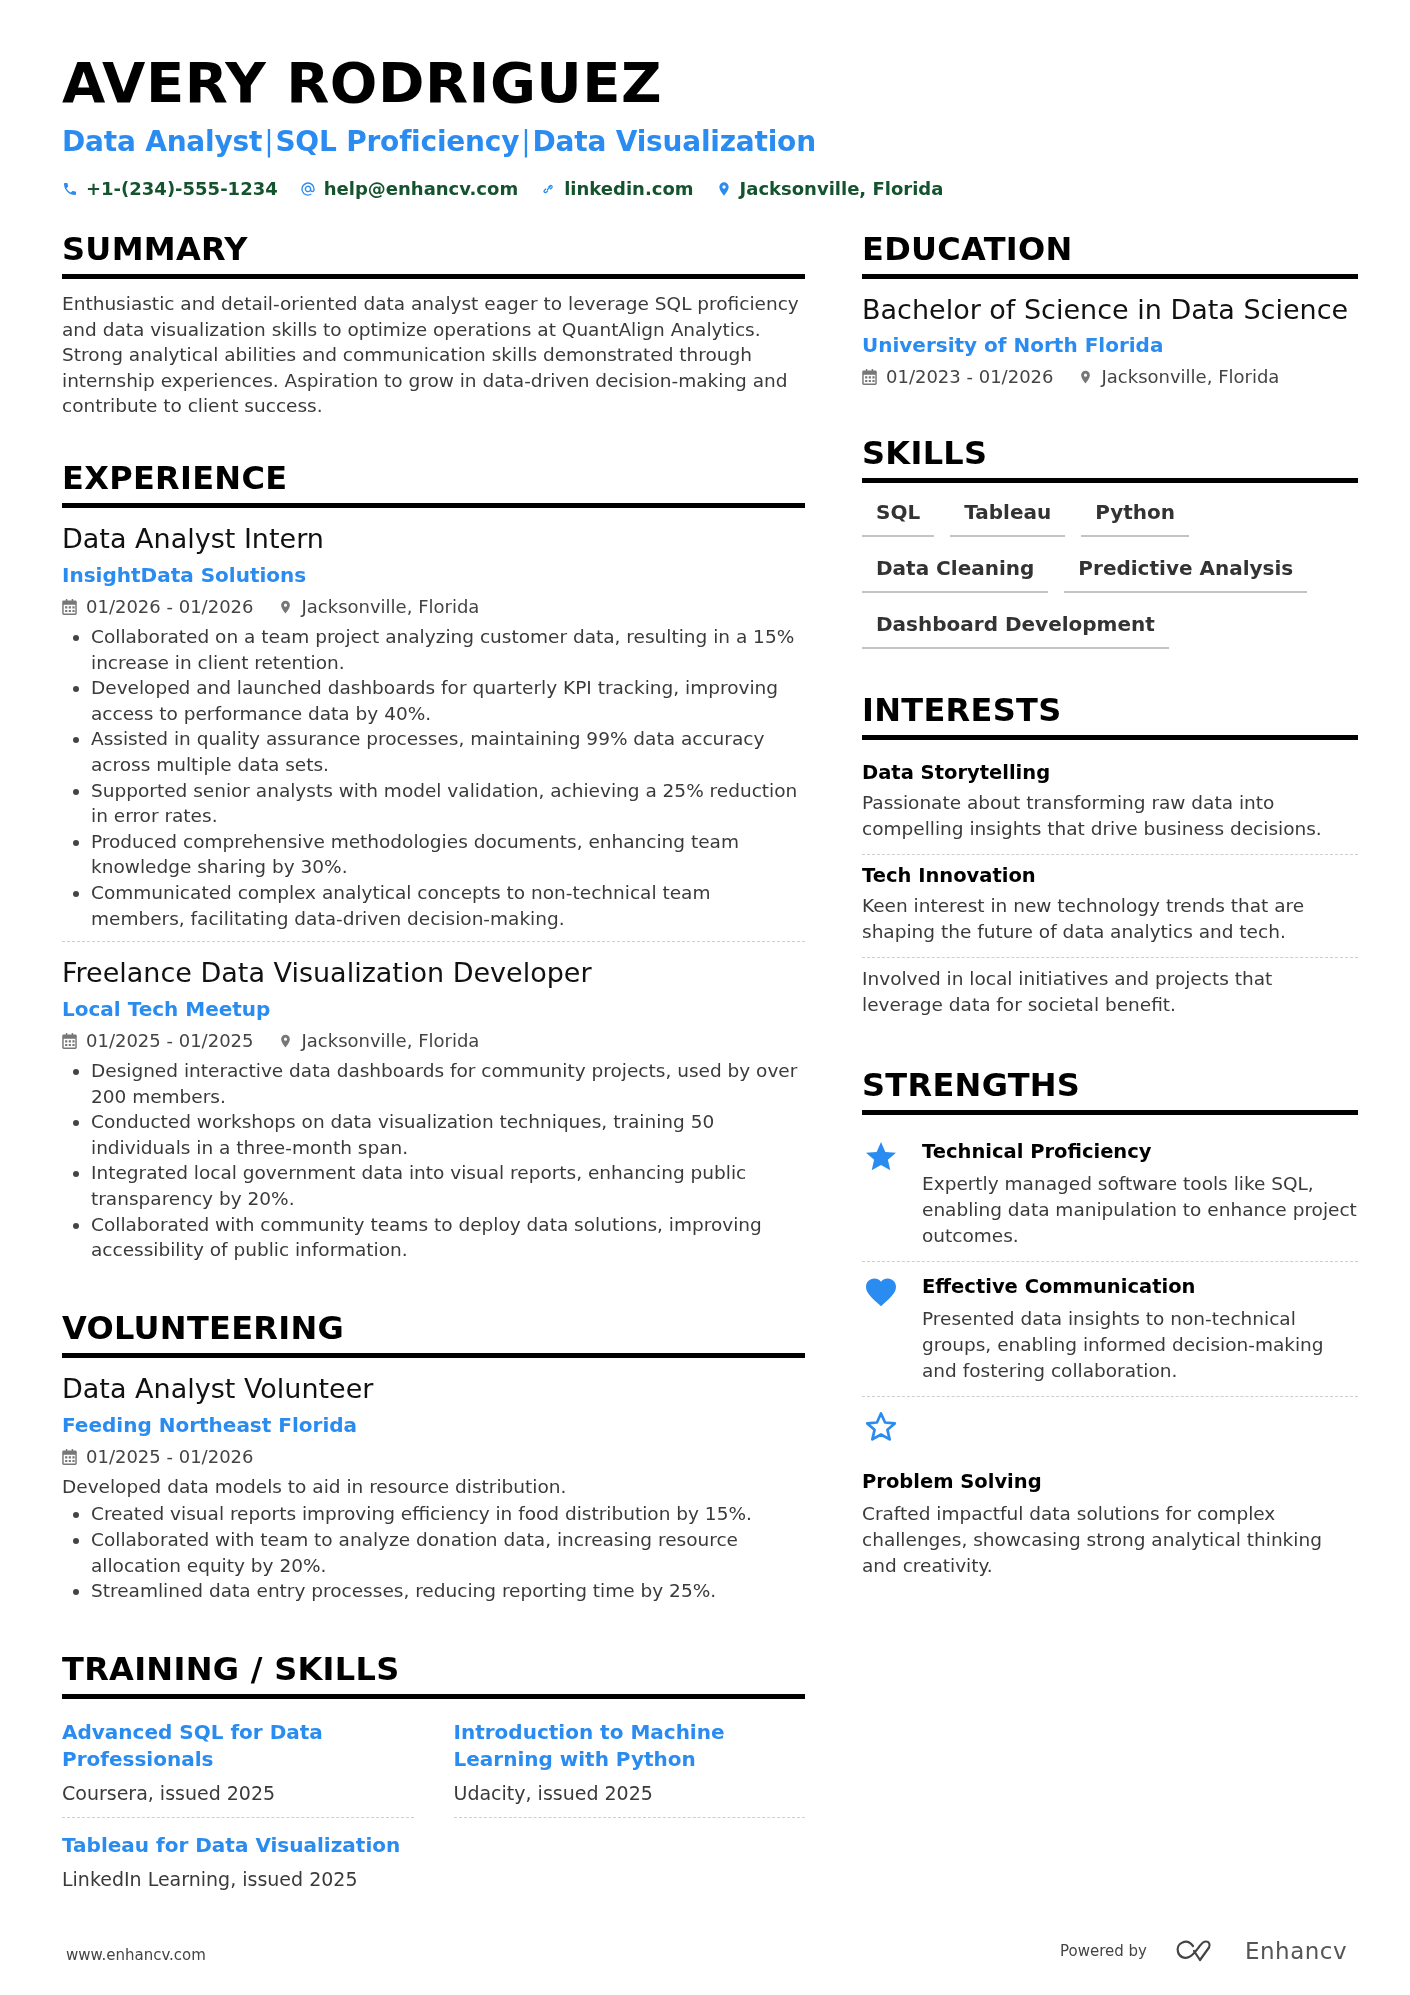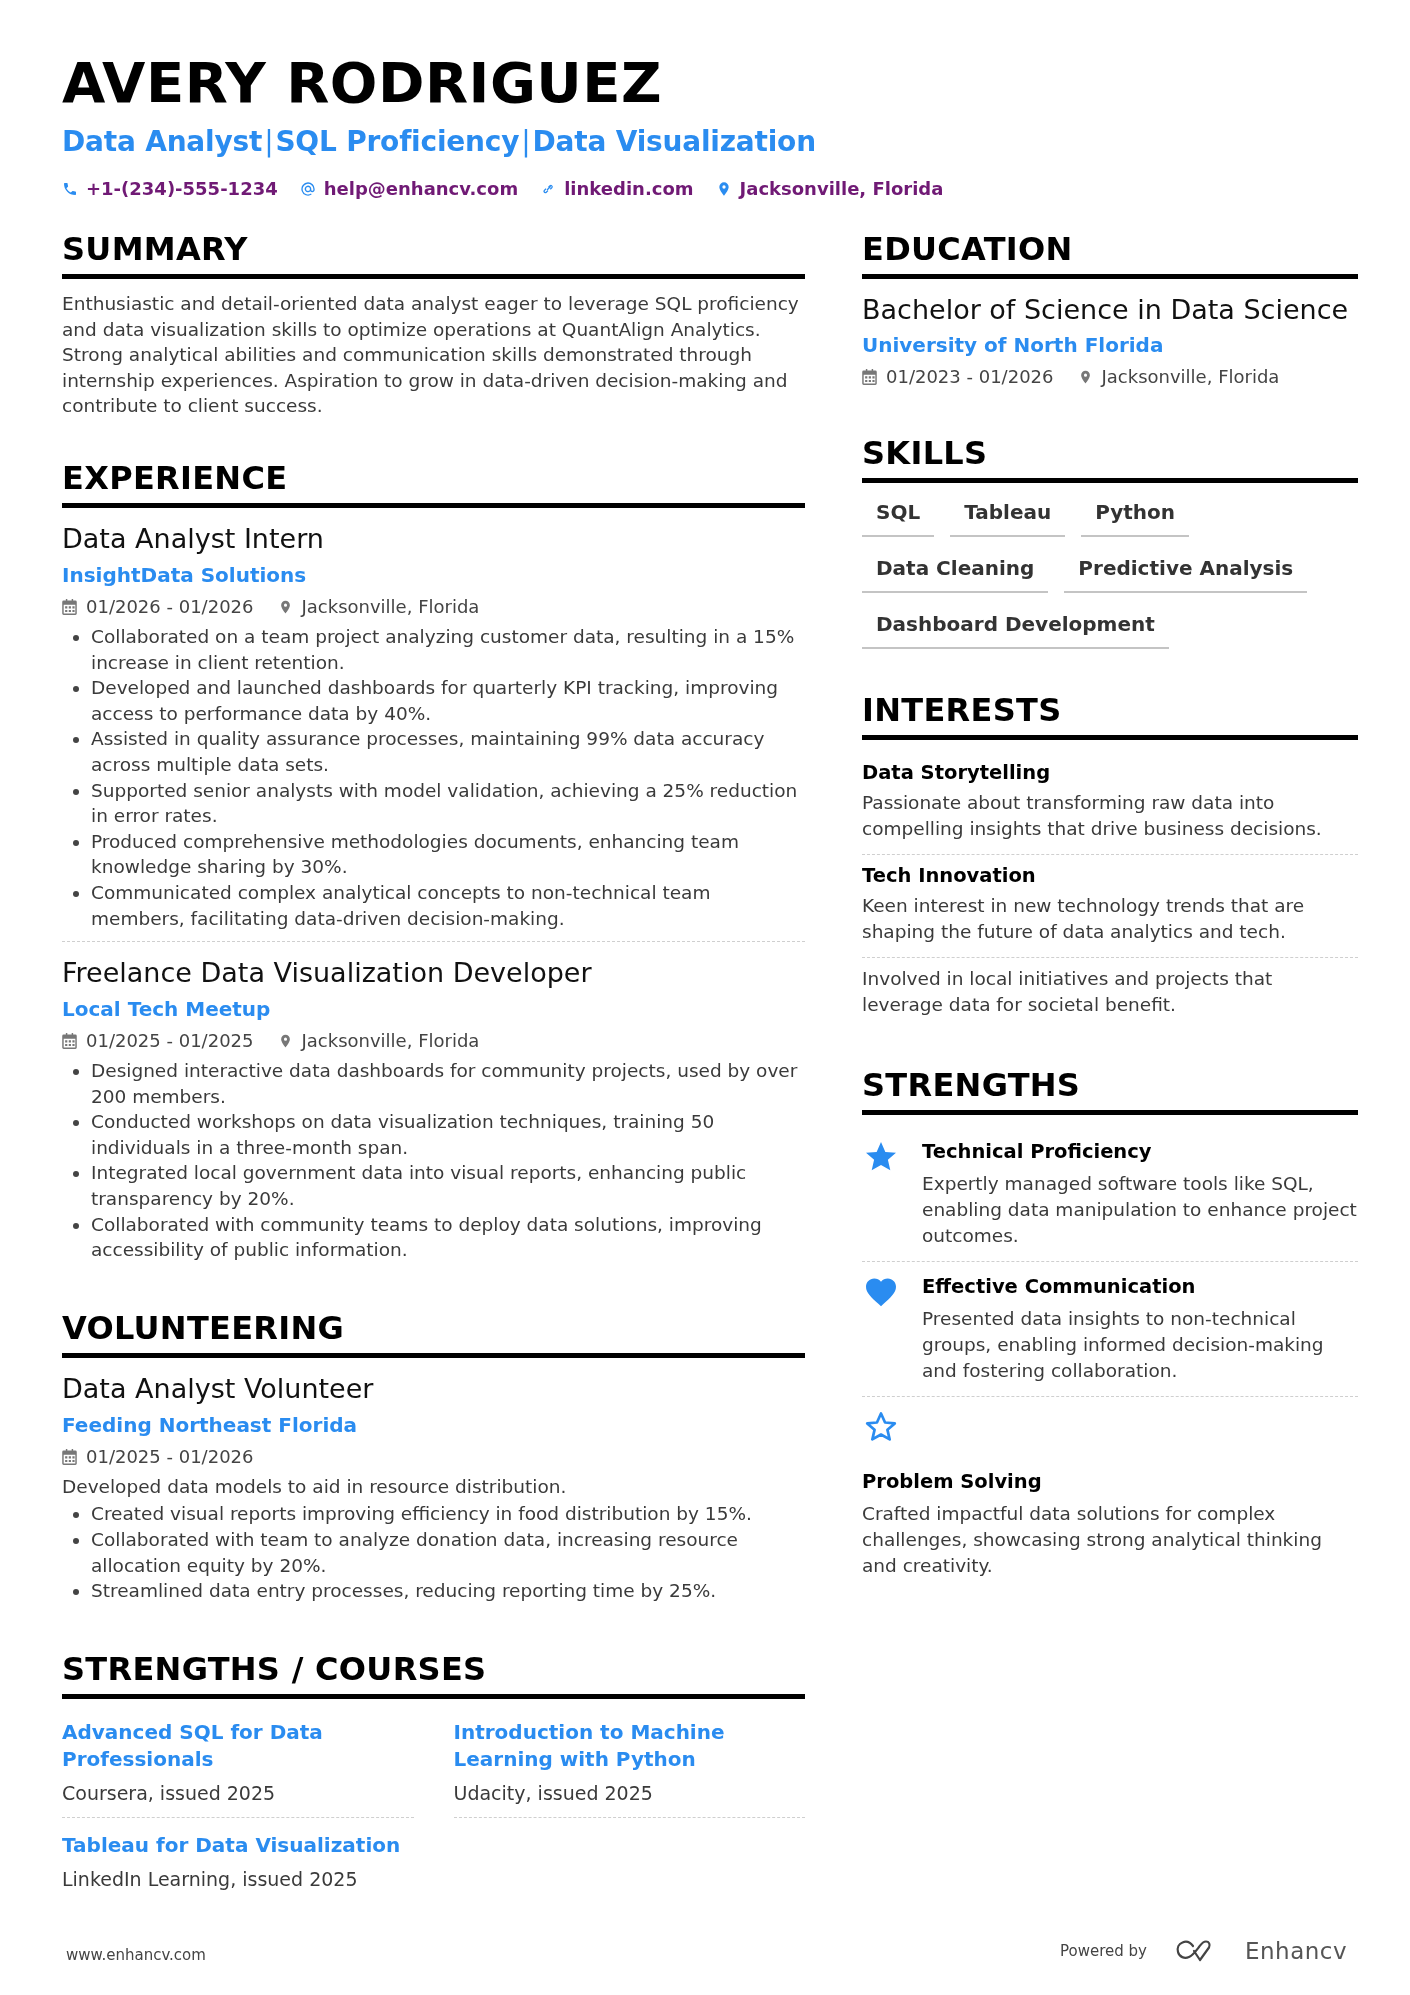--- a/index.html
+++ b/index.html
@@ -4,21 +4,21 @@
 <style>
   * { box-sizing: border-box; margin: 0; padding: 0; }
   html, body { width: 1410px; height: 1995px; background: #ffffff; }
   body { font-family: "Liberation Sans", "DejaVu Sans", sans-serif; color: #333; position: relative; overflow: hidden; }
   .page { position: absolute; left: 0; top: 0; width: 1410px; height: 1995px; }
 
   .header { position: absolute; left: 62px; top: 48px; width: 1300px; }
   .name { font-family: "DejaVu Sans", sans-serif; font-weight: bold; font-size: 56px; letter-spacing: 0.5px; color: #000; line-height: 70px; }
   .tagline { font-family: "DejaVu Sans", sans-serif; font-weight: bold; font-size: 28px; color: #2a8cf0; line-height: 40px; margin-top: 4px; letter-spacing: -0.2px; }
   .tagline .sep { color: #2a8cf0; font-weight: normal; padding: 0 2px; }
-  .contacts { display: flex; gap: 22px; margin-top: 14px; font-family: "DejaVu Sans", sans-serif; font-size: 18px; font-weight: bold; color: #701a75; line-height: 26px; }
+  .contacts { display: flex; gap: 22px; margin-top: 14px; font-family: "DejaVu Sans", sans-serif; font-size: 18px; font-weight: bold; color: #14532d; line-height: 26px; }
   .contact { display: flex; align-items: center; gap: 8px; }
   .contact svg { width: 16px; height: 16px; fill: #2a8cf0; }
 
   .col-left { position: absolute; left: 62px; top: 228px; width: 743px; }
   .col-right { position: absolute; left: 862px; top: 228px; width: 496px; }
 
   .section { margin-bottom: 40px; }
   .section-title { font-family: "DejaVu Sans", sans-serif; font-weight: bold; font-size: 32px; color: #000; line-height: 42px; border-bottom: 5px solid #000; padding-bottom: 4px; margin-bottom: 12px; letter-spacing: 0.3px; }
 
   .summary-text { font-family: "DejaVu Sans", sans-serif; font-size: 18.5px; line-height: 25.6px; color: #3a3a3a; }
@@ -182,21 +182,21 @@
         <div class="desc">Developed data models to aid in resource distribution.</div>
         <ul class="bullets">
           <li>Created visual reports improving efficiency in food distribution by 15%.</li>
           <li>Collaborated with team to analyze donation data, increasing resource allocation equity by 20%.</li>
           <li>Streamlined data entry processes, reducing reporting time by 25%.</li>
         </ul>
       </div>
     </div>
 
     <div class="section">
-      <div class="section-title">STRENGTHS / COURSES</div>
+      <div class="section-title">TRAINING / SKILLS</div>
       <div class="courses">
         <div class="course">
           <div class="course-title">Advanced SQL for Data Professionals</div>
           <div class="course-issuer">Coursera, issued 2025</div>
         </div>
         <div class="course">
           <div class="course-title">Introduction to Machine Learning with Python</div>
           <div class="course-issuer">Udacity, issued 2025</div>
         </div>
         <div class="course last">

